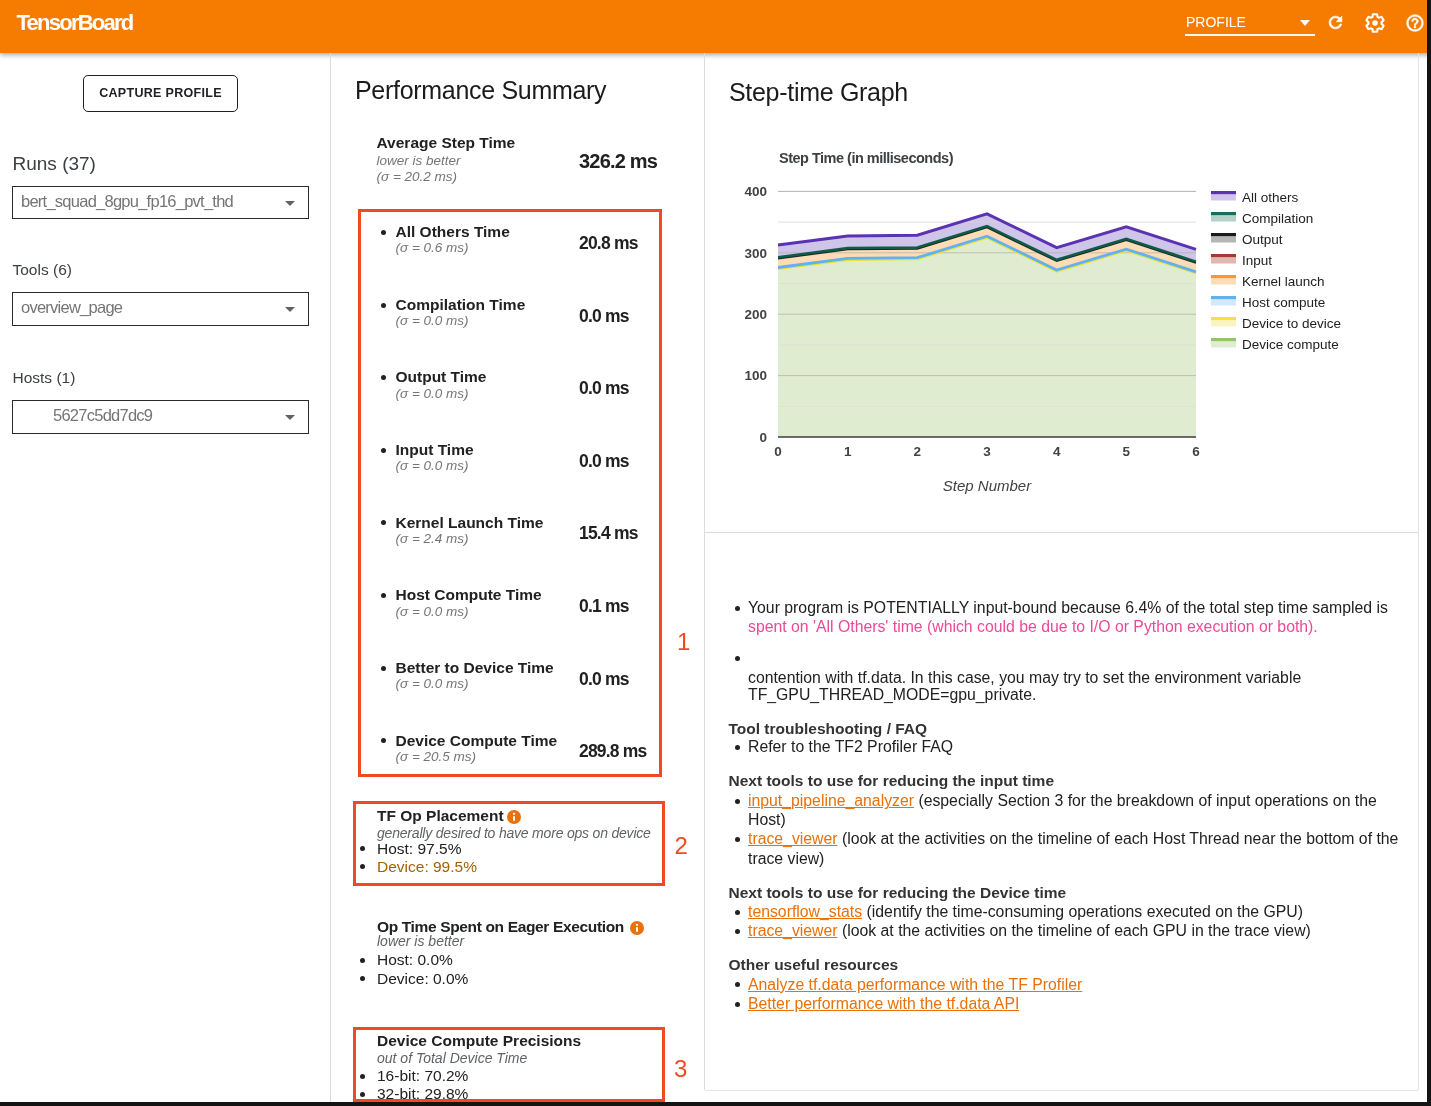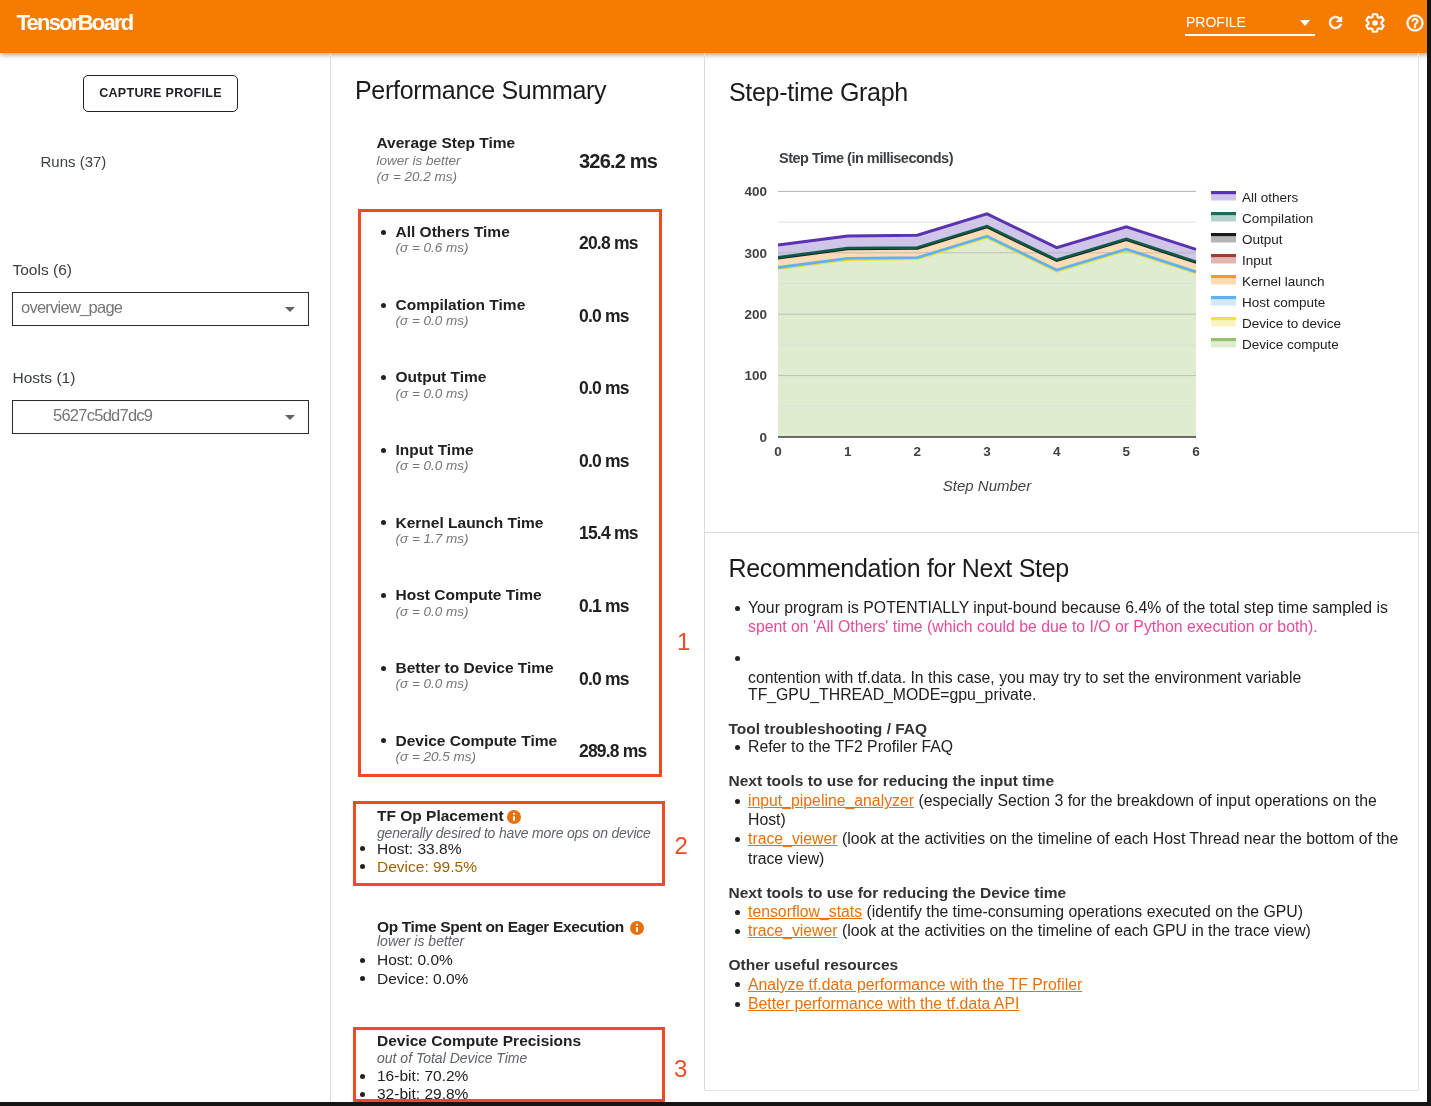--- a/index.html
+++ b/index.html
@@ -51,21 +51,25 @@
   <div class="vline" style="left:704px; top:53px; height:1037px;"></div>
   <div class="hline" style="left:705px; top:532px; width:714px;"></div>
   <div class="vline" style="left:1418px; top:53px; height:1037px; background:#e4e4e4;"></div>
   <div class="hline" style="left:705px; top:1090px; width:713px; background:#e4e4e4;"></div>
   <div class="abs" style="left:0; top:1102px; width:1431px; height:4px; background:#141414;"></div>
   <div class="abs" style="left:1427px; top:0; width:4px; height:1106px; background:#141414;"></div>
 
   <div class="abs" style="left:83px; top:75px; width:155px; height:36.5px; border:1.5px solid #202124; border-radius:5px;
        display:flex; align-items:center; justify-content:center; font-size:12.5px; font-weight:bold;
        letter-spacing:0.3px; color:#202124;">CAPTURE PROFILE</div>
-  <div class="abs" style="left:12.5px; top:154px; font-size:15px; color:#3c4043;margin-left:28px;">Runs (37)</div>
+  <div class="abs" style="left:12.5px; top:154px; font-size:19px; color:#3c4043;">Runs (37)</div>
+  <div class="abs sel" style="left:11.5px; top:185.5px;">
+    <span>bert_squad_8gpu_fp16_pvt_thd</span>
+      <i class="selarrow"></i>
+  </div>
   <div class="abs" style="left:12.5px; top:262.2px; font-size:15.5px; color:#3c4043;">Tools (6)</div>
   <div class="abs sel" style="left:11.5px; top:292px;">
     <span>overview_page</span>
       <i class="selarrow"></i>
   </div>
   <div class="abs" style="left:12.5px; top:370.4px; font-size:15.5px; color:#3c4043;">Hosts (1)</div>
   <div class="abs sel" style="left:11.5px; top:400px;padding-left:32px;">
     <span>5627c5dd7dc9</span>
       <i class="selarrow"></i>
   </div>
@@ -91,41 +95,41 @@
   <div class="dot" style="left:381px; top:375.1px;"></div>
   <div class="mtitle" style="left:395.5px; top:369.4px;">Output Time</div>
   <div class="msig" style="left:395.5px; top:386.6px;">(σ = 0.0 ms)</div>
   <div class="mval" style="left:579px; top:380.1px;">0.0 ms</div>
   <div class="dot" style="left:381px; top:447.8px;"></div>
   <div class="mtitle" style="left:395.5px; top:442.1px;">Input Time</div>
   <div class="msig" style="left:395.5px; top:459.2px;">(σ = 0.0 ms)</div>
   <div class="mval" style="left:579px; top:452.7px;">0.0 ms</div>
   <div class="dot" style="left:381px; top:520.4px;"></div>
   <div class="mtitle" style="left:395.5px; top:514.7px;">Kernel Launch Time</div>
-  <div class="msig" style="left:395.5px; top:531.9px;">(σ = 1.7 ms)</div>
+  <div class="msig" style="left:395.5px; top:531.9px;">(σ = 2.4 ms)</div>
   <div class="mval" style="left:579px; top:525.4px;">15.4 ms</div>
   <div class="dot" style="left:381px; top:593.0px;"></div>
   <div class="mtitle" style="left:395.5px; top:587.3px;">Host Compute Time</div>
   <div class="msig" style="left:395.5px; top:604.5px;">(σ = 0.0 ms)</div>
   <div class="mval" style="left:579px; top:598.0px;">0.1 ms</div>
   <div class="dot" style="left:381px; top:665.7px;"></div>
   <div class="mtitle" style="left:395.5px; top:660.0px;">Better to Device Time</div>
   <div class="msig" style="left:395.5px; top:677.2px;">(σ = 0.0 ms)</div>
   <div class="mval" style="left:579px; top:670.7px;">0.0 ms</div>
   <div class="dot" style="left:381px; top:738.4px;"></div>
   <div class="mtitle" style="left:395.5px; top:732.7px;">Device Compute Time</div>
   <div class="msig" style="left:395.5px; top:749.9px;">(σ = 20.5 ms)</div>
   <div class="mval" style="left:579px; top:743.4px;">289.8 ms</div>
 
   <div class="redbox" style="left:353px; top:800.5px; width:312px; height:85px;"></div>
   <div class="rednum" style="left:674.5px; top:833.8px;">2</div>
   <div class="abs b" style="left:377px; top:807.7px; font-size:15.5px; color:#212121;">TF Op Placement</div>
   <div class="abs it" style="left:377px; top:825.5px; font-size:14px; letter-spacing:-0.2px; color:#5f6368;">generally desired to have more ops on device</div>
   <div class="dot" style="left:359.5px; top:846.2px;"></div>
-  <div class="abs" style="left:377px; top:840.5px; font-size:15.5px; color:#212121;">Host: 33.8%</div>
+  <div class="abs" style="left:377px; top:840.5px; font-size:15.5px; color:#212121;">Host: 97.5%</div>
   <div class="dot" style="left:359.5px; top:864.3px;"></div>
   <div class="abs" style="left:377px; top:858.6px; font-size:15.5px; color:#a16207;">Device: 99.5%</div>
 
   <div class="abs b" style="left:377px; top:918.5px; font-size:15.5px; letter-spacing:-0.35px; color:#212121;">Op Time Spent on Eager Execution</div>
   <div class="abs it" style="left:377px; top:934.4px; font-size:14px; color:#5f6368;">lower is better</div>
   <div class="dot" style="left:359.5px; top:957.8px;"></div>
   <div class="abs" style="left:377px; top:952.1px; font-size:15.5px; color:#212121;">Host: 0.0%</div>
   <div class="dot" style="left:359.5px; top:976.2px;"></div>
   <div class="abs" style="left:377px; top:970.5px; font-size:15.5px; color:#212121;">Device: 0.0%</div>
 
@@ -209,21 +213,20 @@
     <rect x="506" y="244.5" width="25" height="6" fill="#d4e8fb"></rect>
     <text x="537" y="251.8" font-size="13.5" fill="#212121">Host compute</text>
     <rect x="506" y="262.0" width="25" height="3.5" fill="#f3e43c"></rect>
     <rect x="506" y="265.5" width="25" height="6" fill="#faf4c3"></rect>
     <text x="537" y="272.8" font-size="13.5" fill="#212121">Device to device</text>
     <rect x="506" y="283.0" width="25" height="3.5" fill="#93c36b"></rect>
     <rect x="506" y="286.5" width="25" height="6" fill="#dfecd0"></rect>
     <text x="537" y="293.8" font-size="13.5" fill="#212121">Device compute</text>
   </svg>
 
-  <div class="abs" style="left:728.5px; top:555.6px; font-size:25px; letter-spacing:-0.3px; color:#1b1b1b;">Recommendation for Next Step</div>
   <div class="dot" style="left:734.5px; top:606.1px;"></div>
   <div class="abs" style="left:748px; top:600.4px; font-size:15.8px; color:#212121;">Your program is POTENTIALLY input-bound because 6.4% of the total step time sampled is</div>
   <div class="abs" style="left:748px; top:619.4px; font-size:15.8px; color:#ec4899;">spent on 'All Others' time (which could be due to I/O or Python execution or both).</div>
   <div class="dot" style="left:734.5px; top:655.5px;"></div>
   <div class="abs" style="left:748px; top:669.5px; font-size:15.8px; color:#212121;">contention with tf.data. In this case, you may try to set the environment variable</div>
   <div class="abs" style="left:748px; top:687.4px; font-size:15.8px; color:#212121;">TF_GPU_THREAD_MODE=gpu_private.</div>
   <div class="abs b" style="left:728.5px; top:720.7px; font-size:15.5px; color:#333;">Tool troubleshooting / FAQ</div>
   <div class="dot" style="left:734.5px; top:744.8px;"></div>
   <div class="abs" style="left:748px; top:739.1px; font-size:15.8px; color:#212121;">Refer to the TF2 Profiler FAQ</div>
   <div class="abs b" style="left:728.5px; top:773.4px; font-size:15.5px; color:#333;">Next tools to use for reducing the input time</div>

